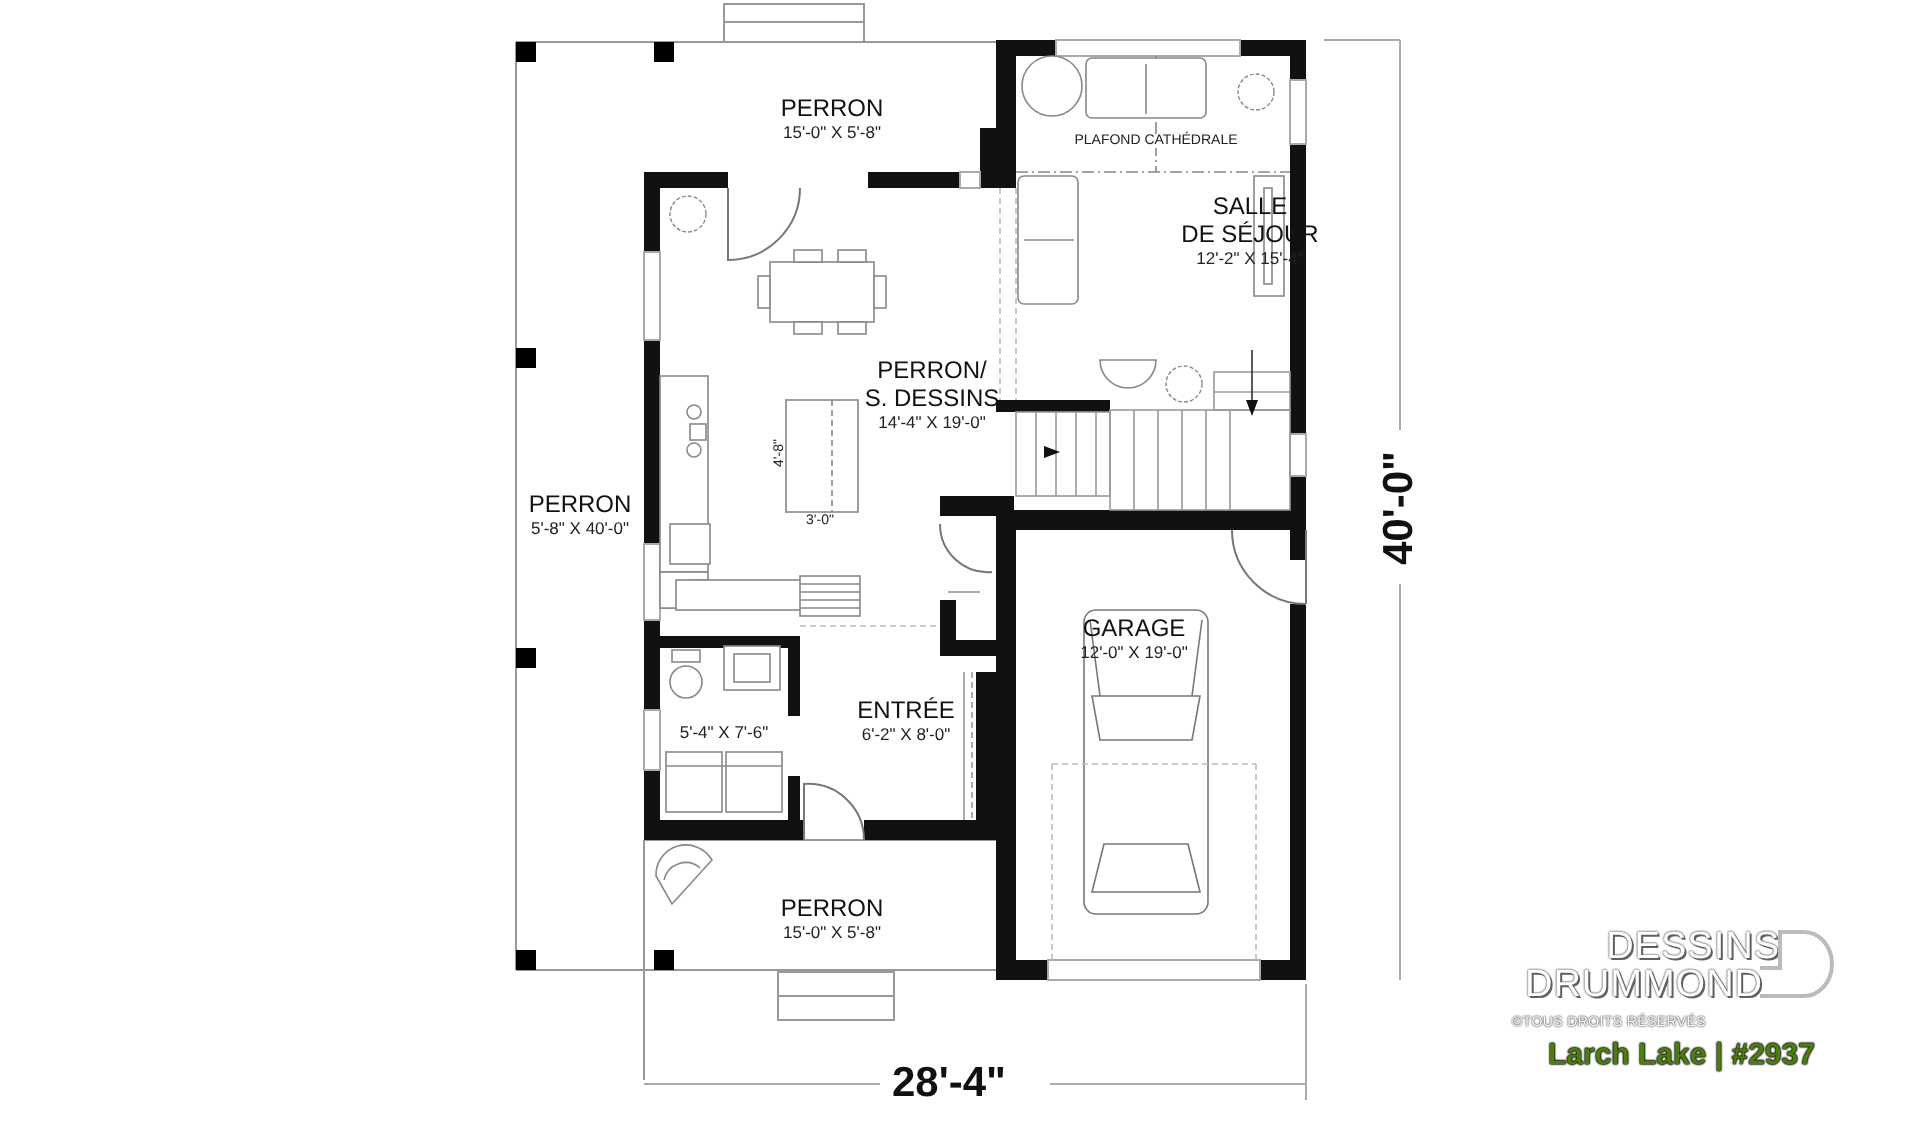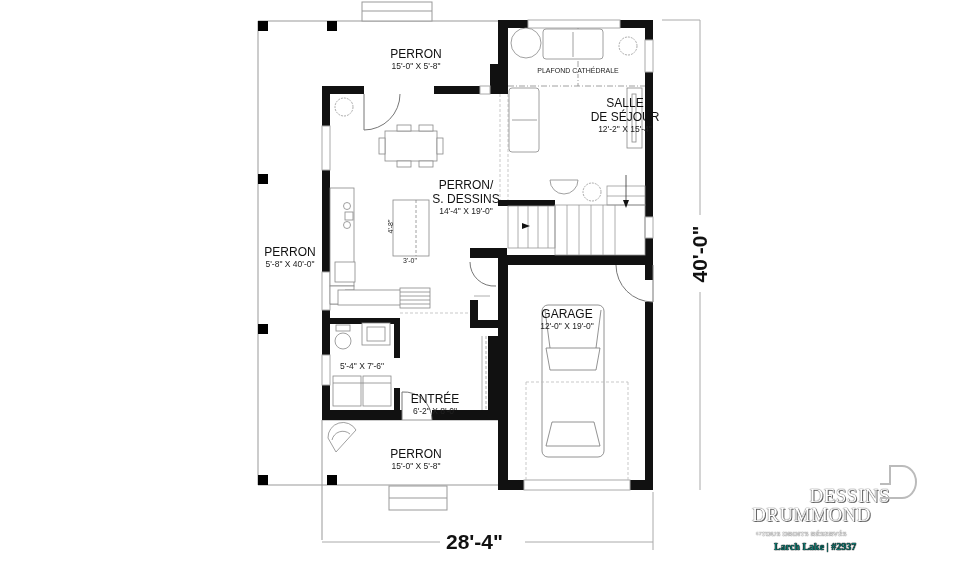--- a/index.html
+++ b/index.html
@@ -4,24 +4,24 @@
   <style>
     html, body { margin: 0; padding: 0; background: #ffffff; }
     body { width: 960px; height: 569px; position: relative; overflow: hidden; font-family: "Liberation Sans", sans-serif; }
     #plan { position: absolute; left: 0; top: 0; width: 960px; height: 569px; }
     .lbl { position: absolute; text-align: center; color: #111; font-family: "Liberation Sans", sans-serif; white-space: nowrap; transform: translateX(-50%); }
     .room-name { font-weight: normal; font-size: 12px; line-height: 14px; }
     .room-dim { font-size: 8.5px; line-height: 10px; color: #222; }
     .small { font-size: 7px; color: #222; }
     .dim-big { position: absolute; font-weight: bold; font-size: 21px; color: #111; font-family: "Liberation Sans", sans-serif; }
     .dim-vert { transform: rotate(-90deg); transform-origin: center center; }
-    .brand { position: absolute; font-family: Liberation Serif, serif; color: #fff; text-shadow: 0 0 1px #555, 0 0 1px #555, 1px 1px 0 #666; margin-top: 22px; }
+    .brand { position: absolute; font-family: Liberation Sans, sans-serif; color: #fff; text-shadow: 0 0 1px #555, 0 0 1px #555, 1px 1px 0 #666; }
     .brand-line { font-size: 19px; letter-spacing: 0.5px; line-height: 19px; font-weight: normal; }
     .brand-copy { font-size: 7px; color: #fff; text-shadow: 0 0 1px #444, 0 0 1px #444; letter-spacing: 0.2px; }
-    .brand-model { font-size: 10px; font-weight: bold; color: #0f766e; text-shadow: 0 0 1px #000, 0 0 1px #000, 0 0 1px #000; }
+    .brand-model { font-size: 15px; font-weight: bold; color: #4d7c0f; text-shadow: 0 0 1px #000, 0 0 1px #000, 0 0 1px #000; }
   </style>
 </head>
 <body>
 
 <svg id="plan" viewBox="0 0 960 569" xmlns="http://www.w3.org/2000/svg">
 
   <g fill="none" stroke="#999" stroke-width="1">
     <line x1="258" y1="21" x2="500" y2="21"></line>
     <line x1="258" y1="21" x2="258" y2="485"></line>
     <line x1="258" y1="485" x2="500" y2="485"></line>
@@ -247,38 +247,38 @@
 <div class="lbl" style="left:290px;top:245px;">
   <div class="room-name">PERRON</div>
   <div class="room-dim">5'-8" X 40'-0"</div>
 </div>
 
 <div class="lbl" style="left:567px;top:267px;margin-top:40px;">
   <div class="room-name">GARAGE</div>
   <div class="room-dim">12'-0" X 19'-0"</div>
 </div>
 
-<div class="lbl" style="left:435px;top:348px;margin-top:44px;">
+<div class="lbl" style="left:453px;top:348px;">
   <div class="room-name">ENTRÉE</div>
   <div class="room-dim">6'-2" X 8'-0"</div>
 </div>
 
 <div class="lbl room-dim" style="left:362px;top:361px;">5'-4" X 7'-6"</div>
 
 <div class="lbl" style="left:416px;top:447px;">
   <div class="room-name">PERRON</div>
   <div class="room-dim">15'-0" X 5'-8"</div>
 </div>
 
 <div class="dim-big" style="left:446px;top:530px;">28'-4"</div>
 <div class="dim-big dim-vert" style="left:668px;top:242px;width:64px;text-align:center;">40'-0"</div>
 
 <div class="brand" style="left:790px;top:464px;text-align:right;width:100px;">
   <div class="brand-line">DESSINS</div>
 </div>
-<div class="brand" style="left:752px;top:483px;width:140px;text-align:left;">
+<div class="brand" style="left:752px;top:483px;width:140px;text-align:center;">
   <div class="brand-line">DRUMMOND</div>
 </div>
 <svg style="position:absolute;left:876px;top:462px;" width="44" height="40">
   <path d="M4 22 L14 22 L14 4 L26 4 A14 16 0 0 1 26 36 L4 36" fill="none" stroke="#bbb" stroke-width="2"></path>
 </svg>
 <div class="brand brand-copy" style="left:756px;top:508px;">©TOUS DROITS RÉSERVÉS</div>
 <div class="brand brand-model" style="left:774px;top:519px;">Larch Lake | #2937</div>
 
 </body></html>

